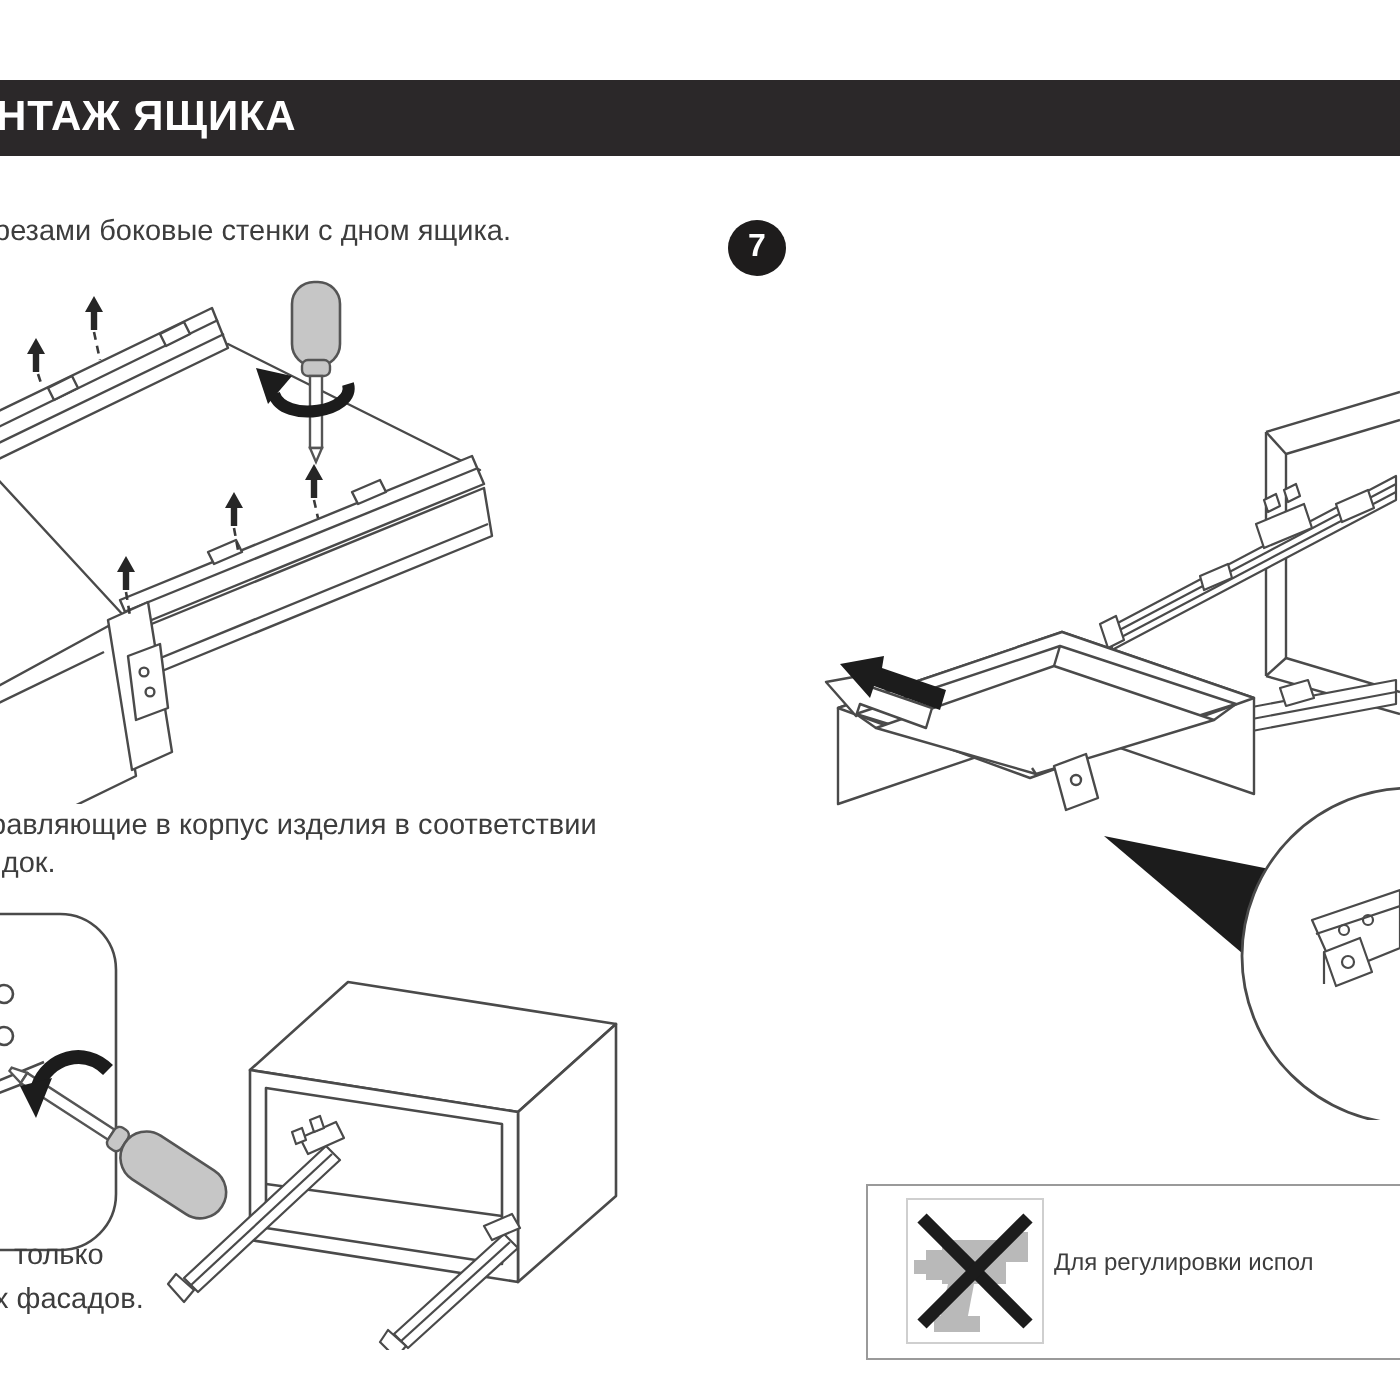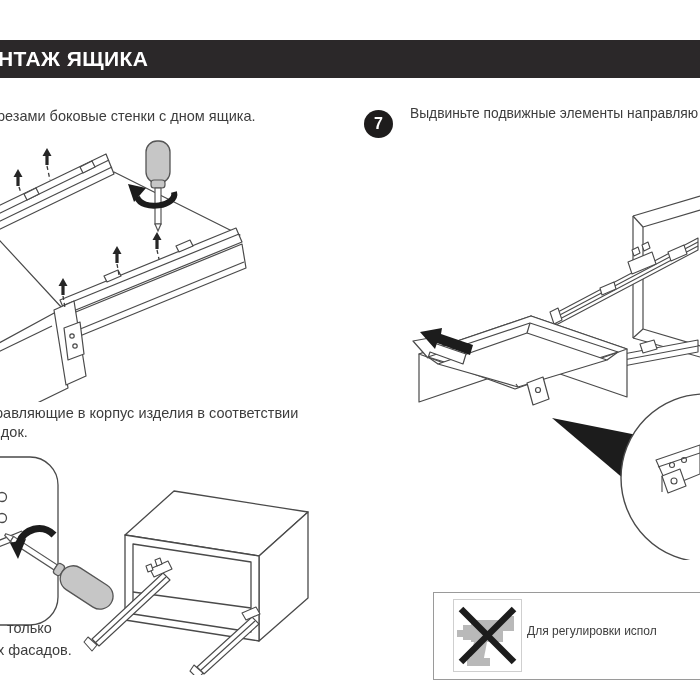--- a/index.html
+++ b/index.html
@@ -155,21 +155,20 @@
     </g>
   </svg>
 
   <div class="caption-l1">только</div>
   <div class="caption-l2">х фасадов.</div>
 
   <div class="step7-badge">
     <span>7</span>
   </div>
   <div class="step7-text">
-    <div>Выдвиньте подвижные элементы направляю</div>
   </div>
 
   <svg class="svg-c" width="300" height="380" viewBox="0 0 300 380">
     <g stroke="#4a4a4a" stroke-width="1.2" fill="none" stroke-linejoin="round">
       <line x1="233" y1="36" x2="300" y2="16"></line>
       <line x1="233" y1="36" x2="233" y2="158"></line>
       <line x1="243" y1="47" x2="300" y2="30"></line>
       <line x1="243" y1="47" x2="243" y2="149"></line>
       <line x1="233" y1="158" x2="300" y2="177"></line>
       <line x1="243" y1="149" x2="300" y2="166"></line>

